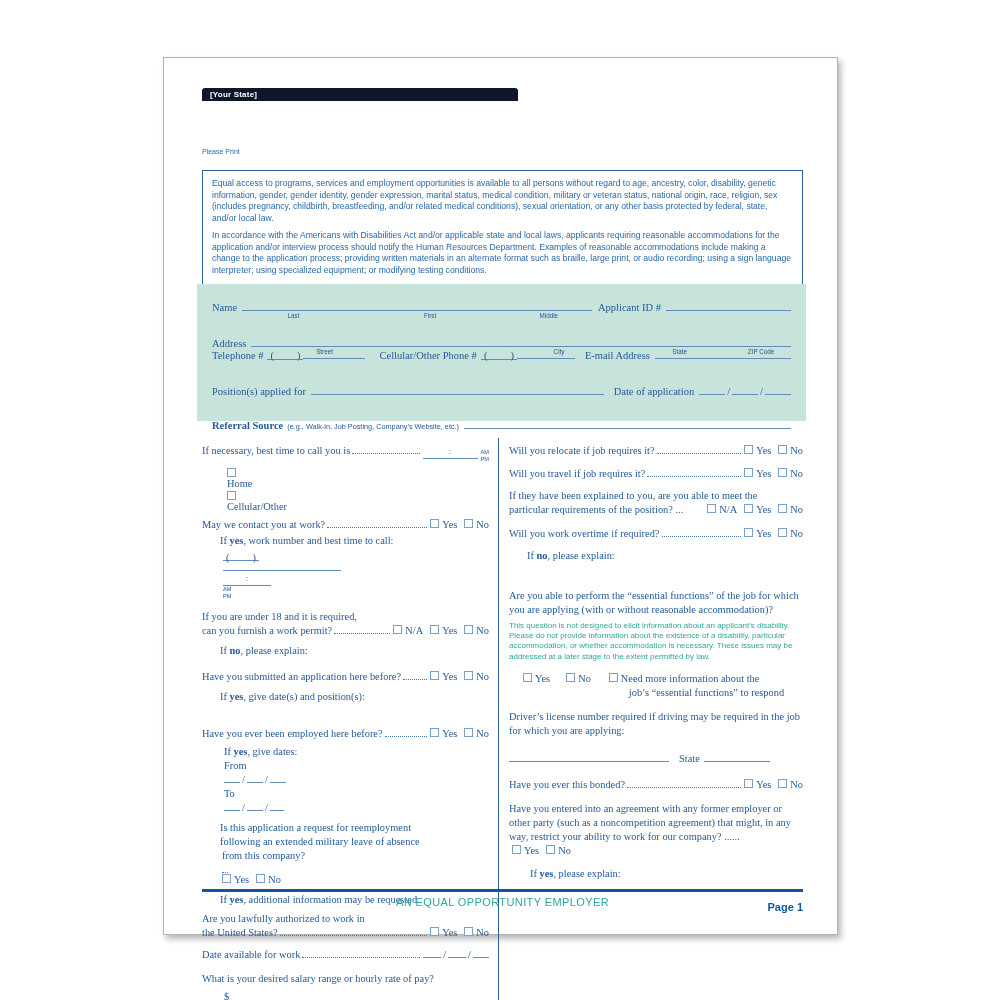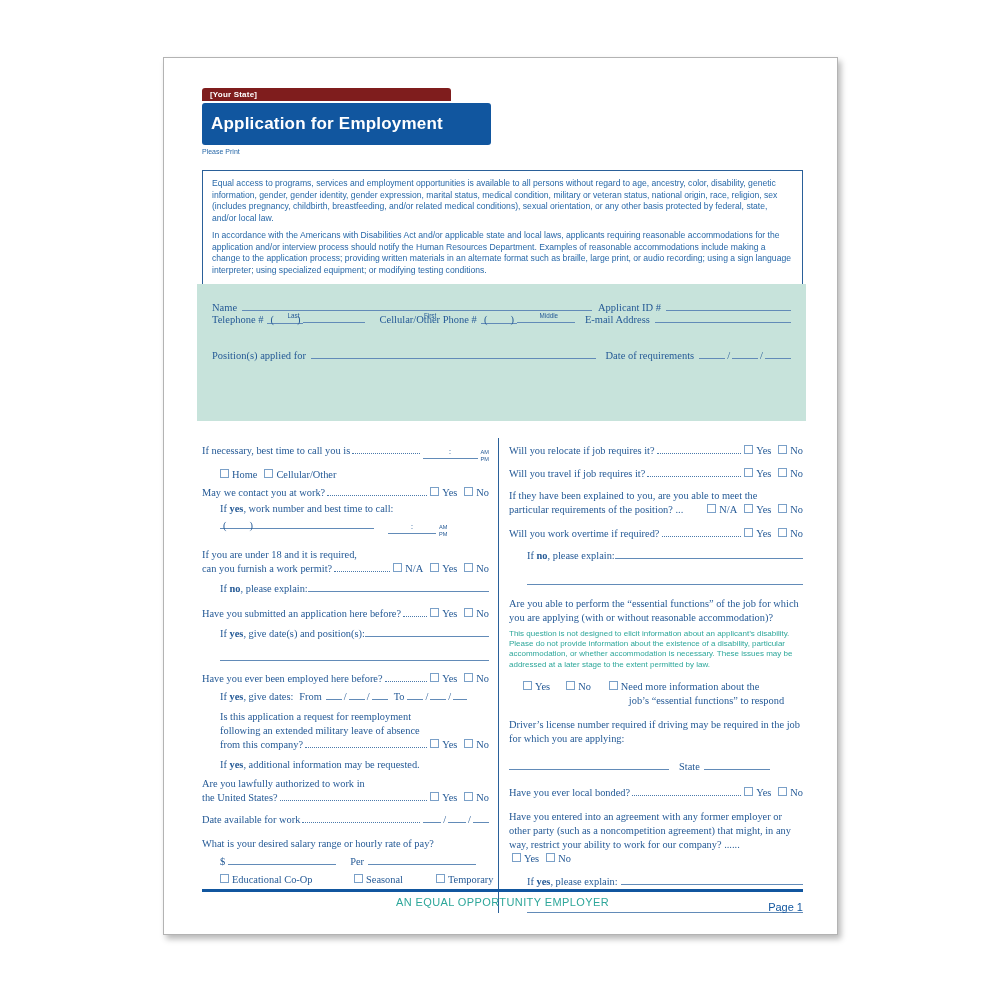--- a/index.html
+++ b/index.html
@@ -3,22 +3,22 @@
 <meta charset="utf-8">
 <style>
   * { margin:0; padding:0; box-sizing:border-box; }
   html,body { width:1000px; height:1000px; background:#ffffff; }
   body { position:relative; font-family:"Liberation Serif", serif; }
 
   .sheet { position:absolute; left:163px; top:57px; width:675px; height:878px;
            background:#fff; border:1px solid #b3b3b3;
            box-shadow:3px 4px 6px rgba(0,0,0,0.28); }
 
-  .badge { position:absolute; left:38px; top:30px; width:249px; height:13px;
-           background:#7f1d1d; border-radius:3px 3px 0 0; color:#fff;
+  .badge { position:absolute; left:38px; top:30px; width:316px; height:13px;
+           background:#0f172a; border-radius:3px 3px 0 0; color:#fff;
            font-family:"Liberation Sans", sans-serif; font-weight:bold; font-size:8px;
            line-height:13px; padding-left:8px; letter-spacing:.2px; }
   .titlebar { position:absolute; left:38px; top:45px; width:289px; height:42px;
            background:#11569f; border-radius:3px; color:#fff;
            font-family:"Liberation Sans", sans-serif; font-weight:bold; font-size:17px;
            line-height:42px; padding-left:9px; letter-spacing:.2px; }
   .printnote { position:absolute; left:38px; top:90px; color:#2868a8;
            font-family:"Liberation Sans", sans-serif; font-size:7px; }
 
   .notice { position:absolute; left:38px; top:112px; width:601px;
@@ -53,61 +53,69 @@
           display:inline-block; flex:none; margin-right:3px; }
   .cbg .cb + * + .cb, .sp7 { margin-left:7px; }
   .tf   { display:inline-block; width:55px; flex:none; text-align:center;
           border-bottom:1px solid #628bb8; font-size:9px; }
   .ampm { display:inline-block; margin-left:3px; font-family:"Liberation Sans", sans-serif;
           font-size:5.6px; line-height:1.25; color:#255a96; flex:none; }
   .ampm span { display:block; }
   .dateblank { display:inline-flex; align-items:baseline; flex:none; }
   .ds   { width:20px; height:10px; border-bottom:1px solid #628bb8; display:inline-block; }
   .dsl  { padding:0 2px; }
-  .ind  { margin-left:18px; }
+  .ind  { margin-left:18px;flex-direction:column; }
   .b    { font-weight:bold; }
   .adanote { color:#2ea79a; font-family:"Liberation Sans", sans-serif; font-size:8px;
           line-height:1.28; }
   .tc1 { width:152px; flex:none; } .tc2 { width:82px; flex:none; }
   .twol span { display:block; }
 
   .rule { position:absolute; left:38px; top:831px; width:601px; height:3px; background:#11569f; }
   .eoe  { position:absolute; left:38px; top:838px; width:601px; text-align:center;
           color:#2ea79a; font-family:"Liberation Sans", sans-serif; font-size:11px;
           letter-spacing:.4px; }
   .pagenum { position:absolute; right:34px; top:843px; color:#11569f;
-          font-family:"Liberation Sans", sans-serif; font-weight:normal; font-size:11px; }
+          font-family:"Liberation Sans", sans-serif; font-weight:bold; font-size:11px; }
 </style>
 </head>
 <body>
 
 <div class="sheet">
 
   <div class="badge">[Your State]</div>
-  <div class="titlebar">Application for Employment</div>
   <div class="printnote">Please Print</div>
 
   <div class="notice">
     <p>Equal access to programs, services and employment opportunities is available to all persons without regard to age, ancestry, color, disability, genetic information, gender, gender identity, gender expression, marital status, medical condition, military or veteran status, national origin, race, religion, sex (includes pregnancy, childbirth, breastfeeding, and/or related medical conditions), sexual orientation, or any other basis protected by federal, state, and/or local law.</p>
     <p>In accordance with the Americans with Disabilities Act and/or applicable state and local laws, applicants requiring reasonable accommodations for the application and/or interview process should notify the Human Resources Department. Examples of reasonable accommodations include making a change to the application process; providing written materials in an alternate format such as braille, large print, or audio recording; using a sign language interpreter; using specialized equipment; or modifying testing conditions.</p>
   </div>
 
   <div class="panel">
 
     <div class="g-row">
       <span class="glabel">Name</span>
       <span class="g-ul flex1" style="flex-grow:3.2; margin-left:5px;">
         <span class="subl" style="left:13%">Last</span>
         <span class="subl" style="left:52%">First</span>
         <span class="subl" style="left:85%">Middle</span>
       </span>
       <span class="glabel" style="margin-left:6px;">Applicant ID #</span>
       <span class="g-ul" style="width:125px; margin-left:5px;"></span>
     </div>
 
+    <div class="g-row" style="margin-top:24px;">
+      <span class="glabel">Address</span>
+      <span class="g-ul flex1" style="margin-left:5px;">
+        <span class="subl" style="left:12%">Street</span>
+        <span class="subl" style="left:56%">City</span>
+        <span class="subl" style="left:78%">State</span>
+        <span class="subl" style="left:92%">ZIP Code</span>
+      </span>
+    </div>
 
     <div class="g-row" style="justify-content:center;">
       <span class="glabel">Telephone #</span>
       <span class="g-ul pseg" style="margin-left:4px;">
           <span>(</span>
           <span>)</span>
         </span>
       <span class="g-ul" style="width:62px;"></span>
       <span class="gap14"></span>
       <span class="glabel">Cellular/Other Phone #</span>
@@ -118,30 +126,35 @@
       <span class="g-ul" style="width:58px;"></span>
       <span class="gap10"></span>
       <span class="glabel">E-mail Address</span>
       <span class="g-ul flex1" style="margin-left:5px;"></span>
     </div>
 
     <div class="g-row" style="margin-top:24px;">
       <span class="glabel">Position(s) applied for</span>
       <span class="g-ul flex1" style="margin-left:5px;"></span>
       <span class="gap10"></span>
-      <span class="glabel">Date of requirements</span>
+      <span class="glabel">Date of application</span>
       <span class="dateblank" style="margin-left:5px;">
         <span class="ds" style="width:26px"></span>
           <span class="dsl">/</span>
           <span class="ds" style="width:26px"></span>
           <span class="dsl">/</span>
           <span class="ds" style="width:26px"></span>
       </span>
     </div>
 
+    <div class="g-row" style="margin-top:22px;">
+      <span class="glabel b">Referral Source</span>
+      <span class="hint" style="margin-left:4px;">(e.g., Walk-in, Job Posting, Company’s Website, etc.)</span>
+      <span class="g-ul flex1" style="margin-left:5px;"></span>
+    </div>
   </div>
 
   <div class="qa">
 
     <div class="colL">
 
       <div class="qr" style="margin-top:6px;">
         <span>If necessary, best time to call you is</span>
         <span class="lead"></span>
         <span class="tf">:</span>
@@ -400,21 +413,21 @@
 
       <div style="margin-top:10px;">Driver’s license number required if driving may be required in the job for which you are applying:</div>
       <div class="qr" style="margin-top:14px;">
         <span class="ul" style="width:160px;"></span>
         <span class="gap10"></span>
         <span>State</span>
         <span class="ul" style="width:66px; margin-left:4px;"></span>
       </div>
 
       <div class="qr" style="margin-top:12px;">
-        <span>Have you ever local bonded?</span>
+        <span>Have you ever this bonded?</span>
         <span class="lead"></span>
         <span class="cbg">
           <span class="cb"></span>
             <span>Yes</span>
           <span class="cb sp7"></span>
             <span>No</span>
         </span>
       </div>
 
       <div style="margin-top:10px;">

